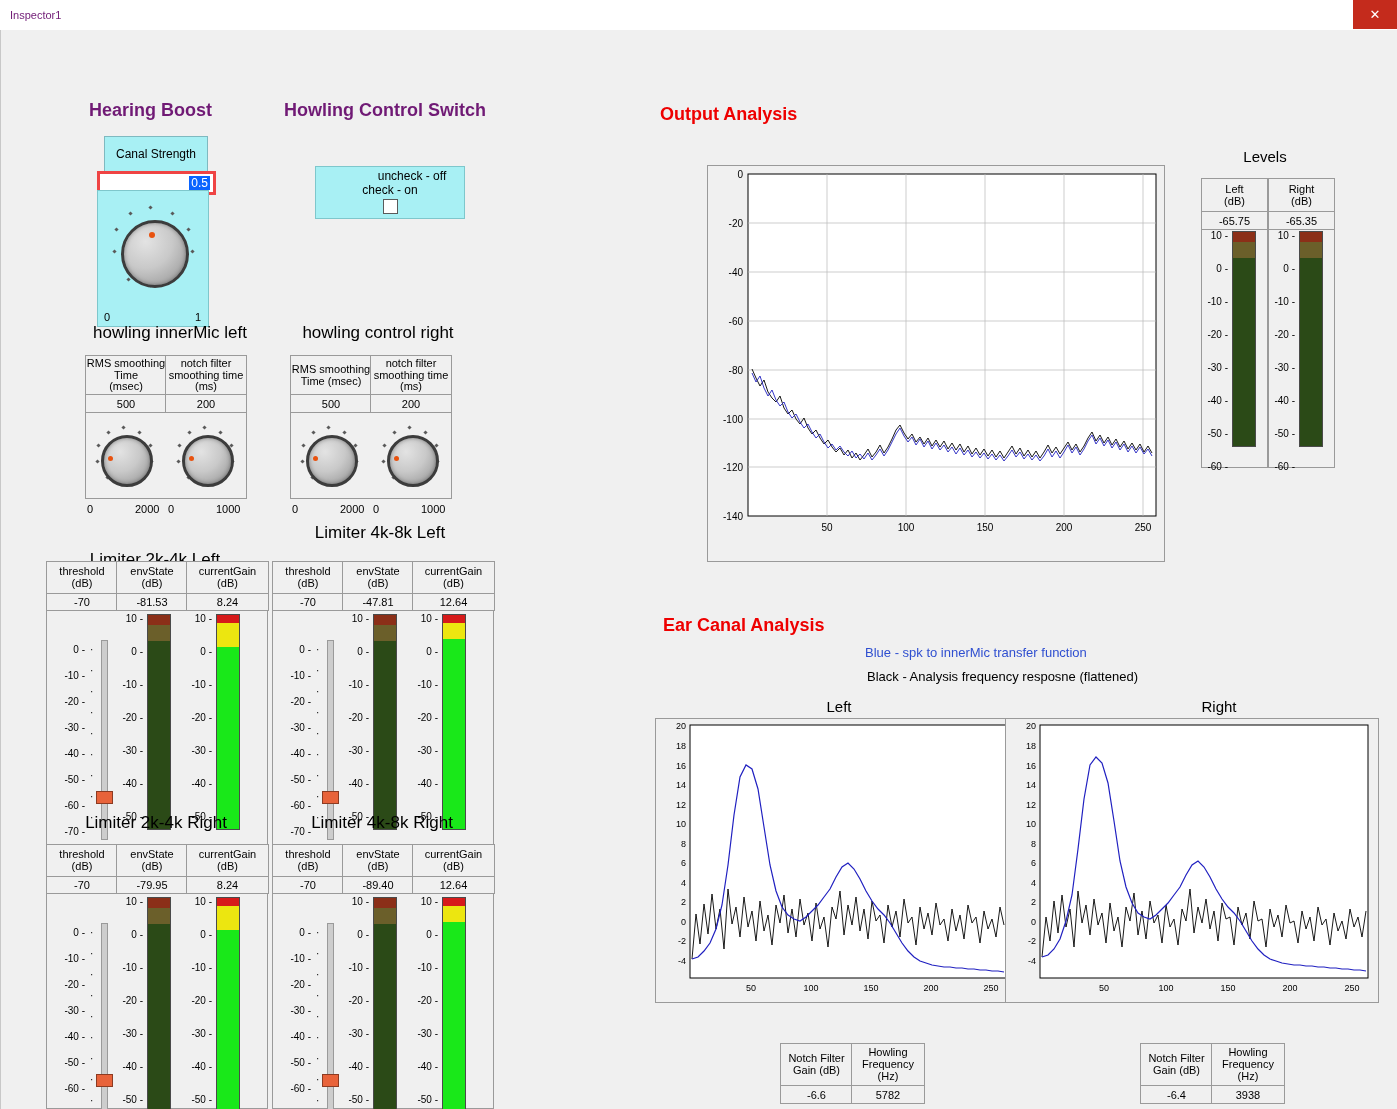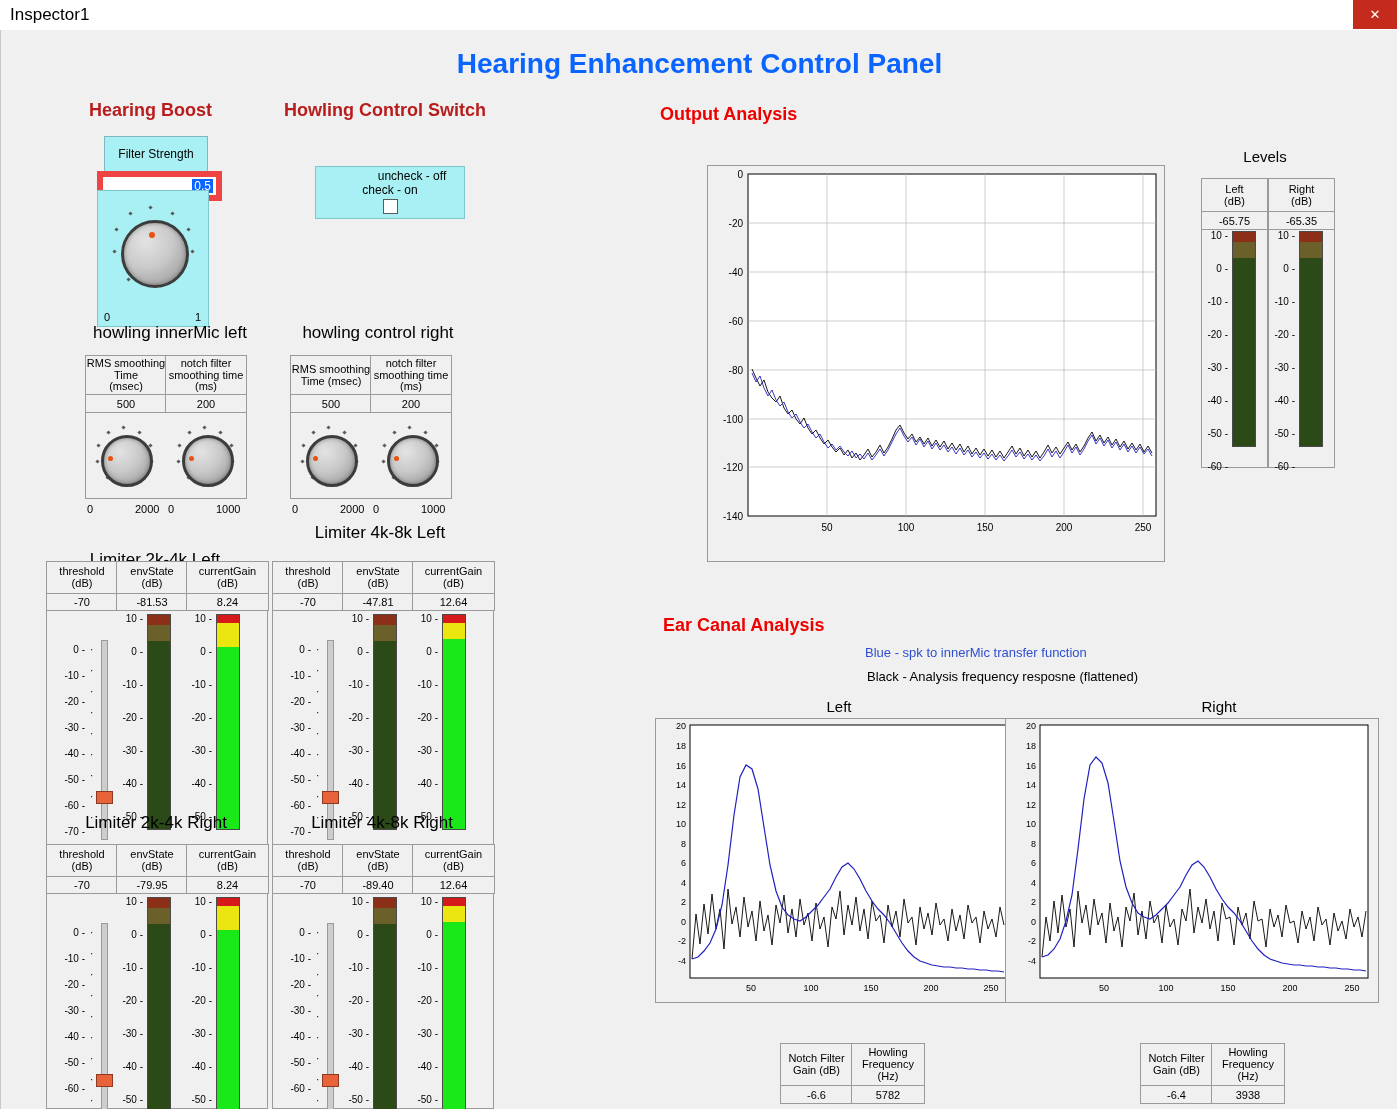--- a/index.html
+++ b/index.html
@@ -14,53 +14,53 @@
     overflow: hidden;
   }
   
   .titlebar {
     position: absolute; left: 0; top: 0; width: 1397px; height: 30px;
     background: #ffffff;
     border-bottom: 1px solid #d4d4d4;
     display: flex; align-items: center;
   }
   .titlebar .tbtext {
-    font-size: 17px; color: #000000; margin-left: 10px;
+    font-size: 11px; color: #701a75; margin-left: 10px;
   }
   .titlebar .tbclose {
     position: absolute; right: 0; top: 0; width: 44px; height: 29px;
     background: #c42b1c; color: #fff;
     display: flex; align-items: center; justify-content: center;
     font-size: 13px; cursor: pointer;
   }
   .window-body {
     position: absolute; left: 0; top: 30px; width: 1397px; height: 1079px;
     background: #f0f0f0;
     border-left: 1px solid #c8c8c8;
   }
   
   .abs { position: absolute; }
   .title-main {
     font-size: 28px; font-weight: bold; color: #0a64ff;
     text-align: center; width: 100%;
   }
-  .sect-blue { font-size: 18px; font-weight: bold; color: #b91c1c; }
+  .sect-blue { font-size: 18px; font-weight: bold; color: #701a75; }
   .sect-red  { font-size: 18px; font-weight: bold; color: #ee0000; }
   .note-blue { font-size: 13px; color: #2f4fd0; }
   .note-black{ font-size: 13px; color: #000; }
 
   
   .cyan-box { background: #a8f0f4; border: 1px solid #7ec7cc; }
   .cyan-label {
     background: #a8f0f4; border: 1px solid #7fb9c0;
     font-size: 12px; color: #000; text-align: center;
     display: flex; align-items: center; justify-content: center;
   }
   .value-field {
-    background: #ffffff; border: 6px solid #ef4444;
+    background: #ffffff; border: 3px solid #ef4444;
     font-size: 12px; color: #000;
     display: flex; align-items: center; justify-content: flex-end;
     padding-right: 3px;
   }
   .value-field .sel { background: #0a64ff; color: #ffffff; padding: 0 2px; }
 
   
   .knob-wrap { position: absolute; }
   .knob {
     position: absolute; border-radius: 50%;
@@ -125,25 +125,24 @@
 
 <div id="app">
 
   <div class="titlebar">
     <span class="tbtext">Inspector1</span>
     <div class="tbclose">✕</div>
   </div>
 
   <div class="window-body">
 
-    <div class="abs title-main" style="left:0; top:18px;">Hearing Enhancement Control Panel</div>
 
     <div class="abs sect-blue" style="left:88px; top:70px;">Hearing Boost</div>
 
-    <div class="abs cyan-label" style="left:103px; top:106px; width:102px; height:34px;">Filter Strength</div>
+    <div class="abs cyan-label" style="left:103px; top:106px; width:102px; height:34px;">Canal Strength</div>
     <div class="abs value-field" style="left:96px; top:141px; width:110px; height:18px;">
       <span class="sel">0.5</span>
     </div>
     <div class="abs cyan-box" style="left:96px; top:160px; width:110px; height:135px;"></div>
     <div class="knob-wrap" style="left:0; top:0;">
       <div class="knob-ticks" style="left:110px; top:176px; width:84px; height:84px;">
         <i style="left:38px; top:0px;"></i>
           <i style="left:60px; top:6px;"></i>
         <i style="left:76px; top:22px;"></i>
           <i style="left:80px; top:44px;"></i>

